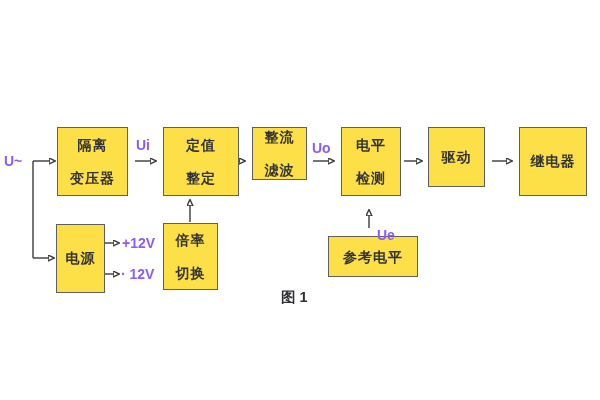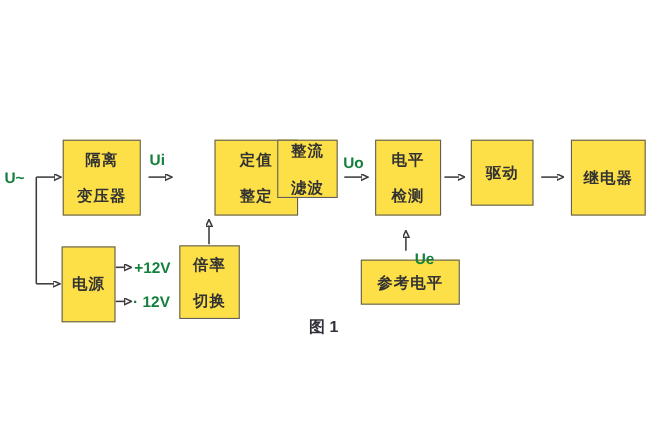--- a/index.html
+++ b/index.html
@@ -23,21 +23,21 @@
     line-height:33px;
     letter-spacing:1px;
     color:#333333;
     box-sizing:border-box;
     text-align:center;
     white-space:nowrap;
   }
   .sig{
     position:absolute;
     font-size:14px;font-weight:600;
-    color:#15803d;
+    color:#8b5cf6;
     line-height:15px;
     white-space:nowrap;
   }
   .caption{
     position:absolute;
     font-size:14.5px;font-weight:600;
     color:#30303a;
     white-space:nowrap;
   }
 </style>
@@ -64,21 +64,21 @@
     <path d="M369,228 V215" marker-end="url(#ah)"></path>
     <path d="M105,243 H114" marker-end="url(#ah)"></path>
     <path d="M105,274 H114" marker-end="url(#ah)"></path>
   </svg>
 
   <div class="box" style="left:57px;top:127px;width:71px;height:69px;">
     <span>隔离</span>
     <span>变压器</span>
   </div>
 
-  <div class="box" style="left:163px;top:127px;width:76px;height:69px;margin-left:32px;">
+  <div class="box" style="left:163px;top:127px;width:76px;height:69px;">
     <span>定值</span>
     <span>整定</span>
   </div>
 
   <div class="box" style="left:252px;top:127px;width:55px;height:53px;">
     <span>整流</span>
     <span>滤波</span>
   </div>
 
   <div class="box" style="left:341px;top:127px;width:60px;height:69px;">

